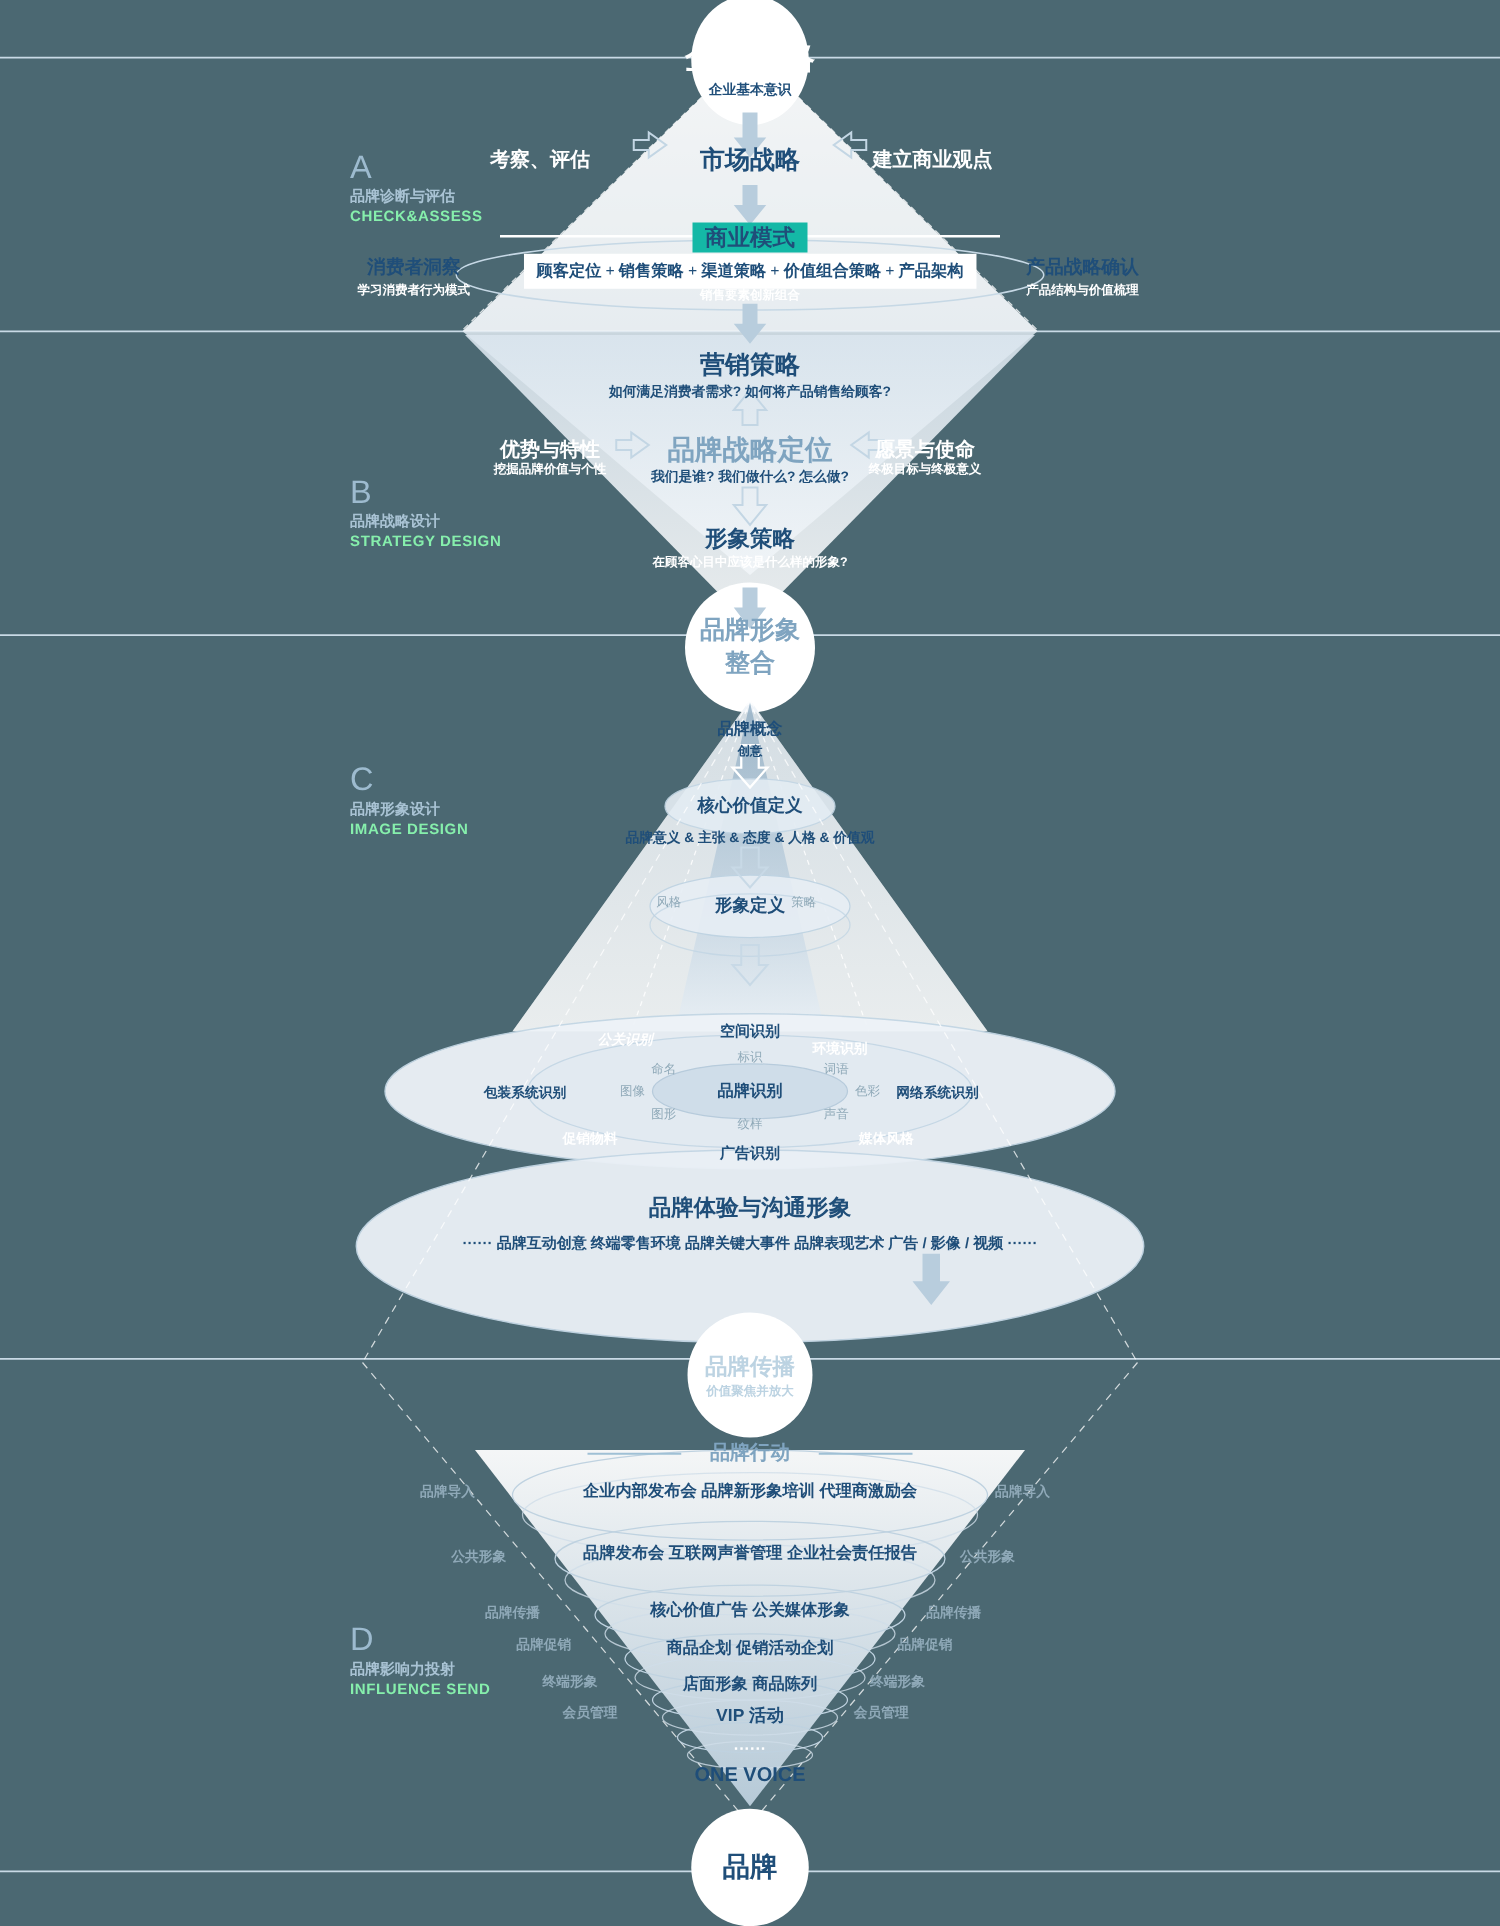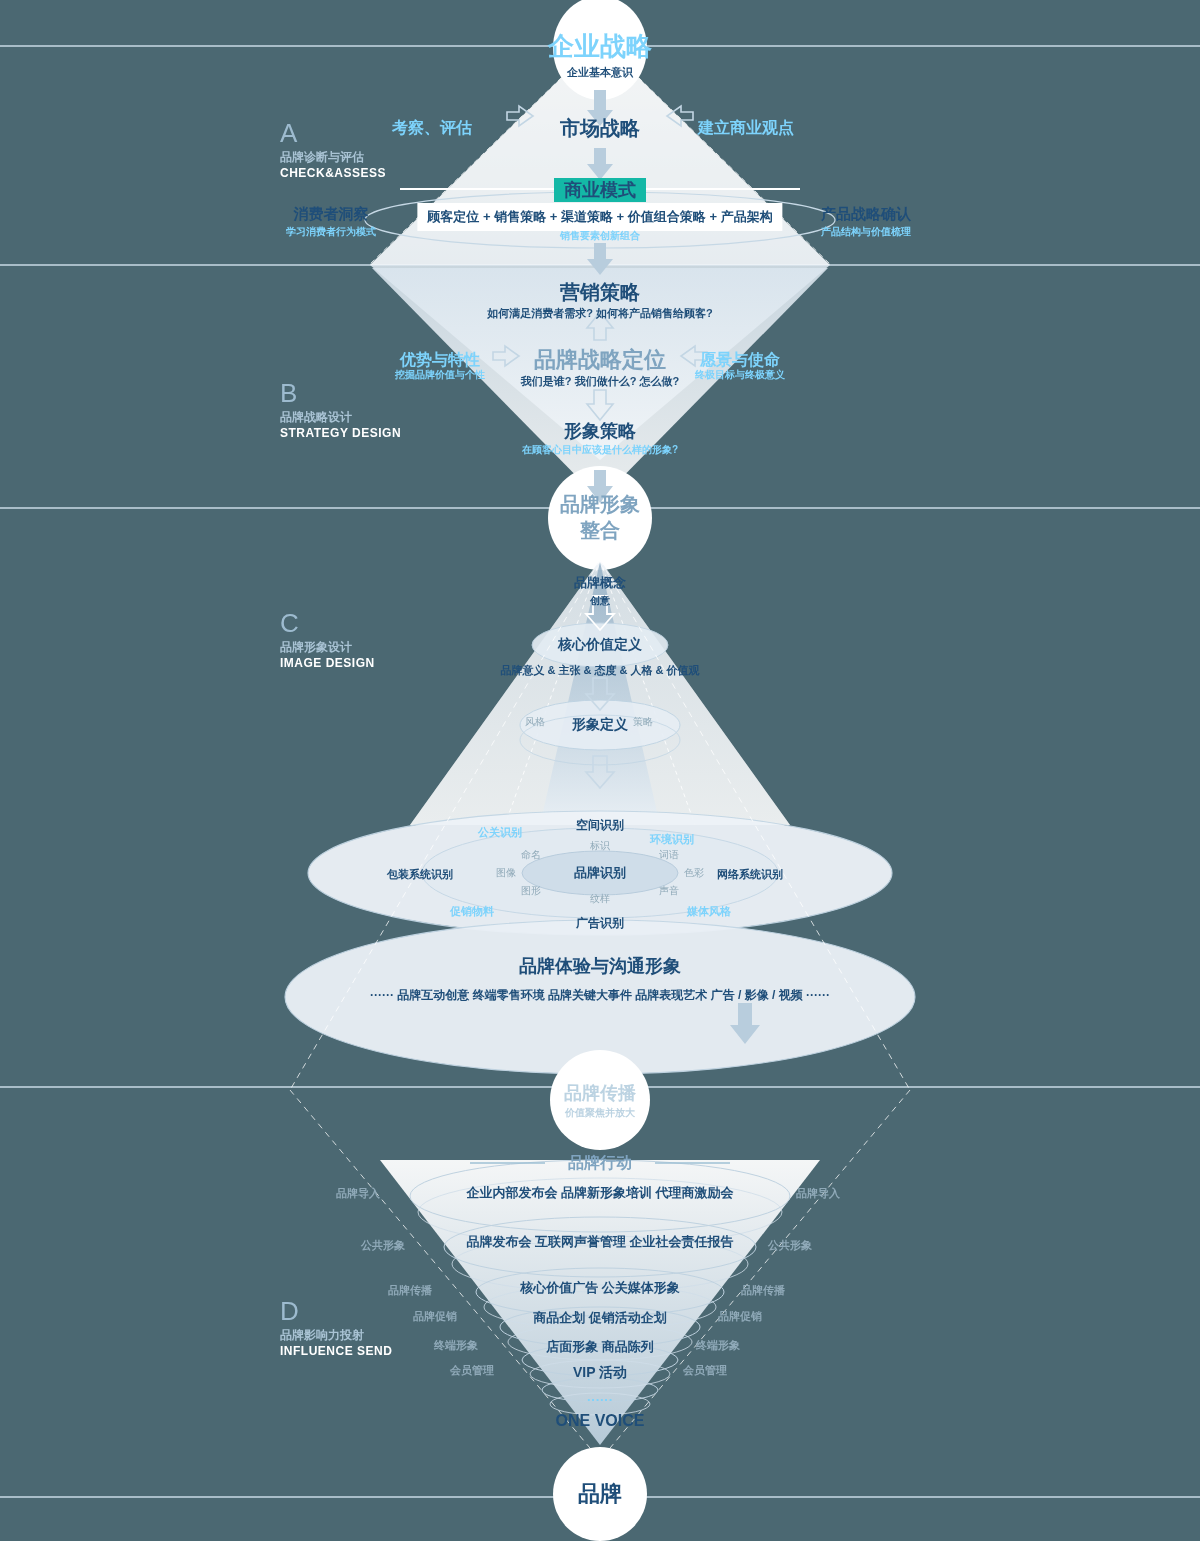--- a/index.html
+++ b/index.html
@@ -9,21 +9,21 @@
     font-family:"Liberation Sans","DejaVu Sans",sans-serif;
     overflow:hidden;position:relative;
   }
   #stage{position:absolute;left:0;top:0;width:1200px;height:1541px;}
   .abs{position:absolute;}
   svg#art{position:absolute;left:0;top:0;width:1200px;height:1541px;}
 
   
   .tx{position:absolute;white-space:nowrap;transform:translate(-50%,-50%);}
   .c-dark{color:#1f4e79;}
-  .c-mid{color:#7dd3fc;}
+  .c-mid{color:#ffffff;}
   .c-soft{color:#7fa4c0;}
   .c-pale{color:#bcd3e2;}
   .c-grey{color:#8fa9b8;}
   .b{font-weight:bold;}
 
   .f9{font-size:10px;}
   .f10{font-size:10px;}
   .f11{font-size:11px;}
   .f12{font-size:12px;}
   .f13{font-size:13px;}
@@ -31,21 +31,21 @@
   .f15{font-size:15px;}
   .f16{font-size:16px;}
   .f18{font-size:18px;}
   .f20{font-size:20px;}
   .f22{font-size:22px;}
   .f26{font-size:26px;}
 
   
   .sec-letter{font-size:26px;color:#9dbbcf;font-weight:300;letter-spacing:1px;}
   .sec-cn{font-size:12px;color:#a9c3d4;font-weight:bold;}
-  .sec-en{font-size:12px;color:#ffffff;font-weight:bold;letter-spacing:.5px;}
+  .sec-en{font-size:12px;color:#86efac;font-weight:bold;letter-spacing:.5px;}
 
   .rowbox{
     position:absolute;transform:translate(-50%,-50%);
     background:#ffffff;padding:5px 10px;white-space:nowrap;
   }
 </style>
 </head>
 <body>
 
 <div id="stage">
@@ -191,21 +191,21 @@
     <div class="sec-letter">D</div>
     <div class="sec-cn">品牌影响力投射</div>
     <div class="sec-en">INFLUENCE SEND</div>
   </div>
 
   <div class="tx f20 b c-dark" style="left:600px;top:128px;">市场战略</div>
   <div class="tx f16 b c-mid" style="left:432px;top:128px;">考察、评估</div>
   <div class="tx f16 b c-mid" style="left:746px;top:128px;">建立商业观点</div>
 
   <div class="tx f18 b c-dark" style="left:600px;top:190px;background:#14b8a6;padding:0 10px;">商业模式</div>
-  <div class="rowbox f13 b c-dark" style="left:600px;top:217px;">顾客定位 + 销售策略 + 渠道策略 + 价值组合策略 + 产品架构</div>
+  <div class="rowbox f13 b c-dark" style="left:600px;top:217px;font-family:Liberation Serif, serif;">顾客定位 + 销售策略 + 渠道策略 + 价值组合策略 + 产品架构</div>
   <div class="tx f10 b c-mid" style="left:600px;top:236px;">销售要素创新组合</div>
 
   <div class="tx f15 b c-dark" style="left:331px;top:214px;">消费者洞察</div>
   <div class="tx f9 b c-mid" style="left:331px;top:232px;">学习消费者行为模式</div>
   <div class="tx f15 b c-dark" style="left:866px;top:214px;">产品战略确认</div>
   <div class="tx f9 b c-mid" style="left:866px;top:232px;">产品结构与价值梳理</div>
 
   <div class="tx f20 b c-dark" style="left:600px;top:292px;">营销策略</div>
   <div class="tx f11 b c-dark" style="left:600px;top:313px;">如何满足消费者需求? 如何将产品销售给顾客?</div>
 
@@ -237,21 +237,21 @@
 
   <div class="tx f10 c-grey" style="left:531px;top:855px;">命名</div>
   <div class="tx f10 c-grey" style="left:600px;top:846px;">标识</div>
   <div class="tx f10 c-grey" style="left:669px;top:855px;">词语</div>
   <div class="tx f10 c-grey" style="left:506px;top:873px;">图像</div>
   <div class="tx f10 c-grey" style="left:694px;top:873px;">色彩</div>
   <div class="tx f10 c-grey" style="left:531px;top:891px;">图形</div>
   <div class="tx f10 c-grey" style="left:600px;top:899px;">纹样</div>
   <div class="tx f10 c-grey" style="left:669px;top:891px;">声音</div>
 
-  <div class="tx f11 b c-mid" style="left:500px;top:832px;">公关识别</div>
+  <div class="tx f11 b c-mid" style="left:500px;top:832px;font-style:italic;">公关识别</div>
   <div class="tx f12 b c-dark" style="left:600px;top:825px;">空间识别</div>
   <div class="tx f11 b c-mid" style="left:672px;top:839px;">环境识别</div>
   <div class="tx f11 b c-dark" style="left:420px;top:874px;">包装系统识别</div>
   <div class="tx f11 b c-dark" style="left:750px;top:874px;">网络系统识别</div>
   <div class="tx f11 b c-mid" style="left:472px;top:911px;">促销物料</div>
   <div class="tx f12 b c-dark" style="left:600px;top:923px;">广告识别</div>
   <div class="tx f11 b c-mid" style="left:709px;top:911px;">媒体风格</div>
 
   <div class="tx f18 b c-dark" style="left:600px;top:966px;">品牌体验与沟通形象</div>
   <div class="tx f12 b c-dark" style="left:600px;top:995px;">······  品牌互动创意   终端零售环境   品牌关键大事件   品牌表现艺术   广告 / 影像 / 视频  ······</div>

